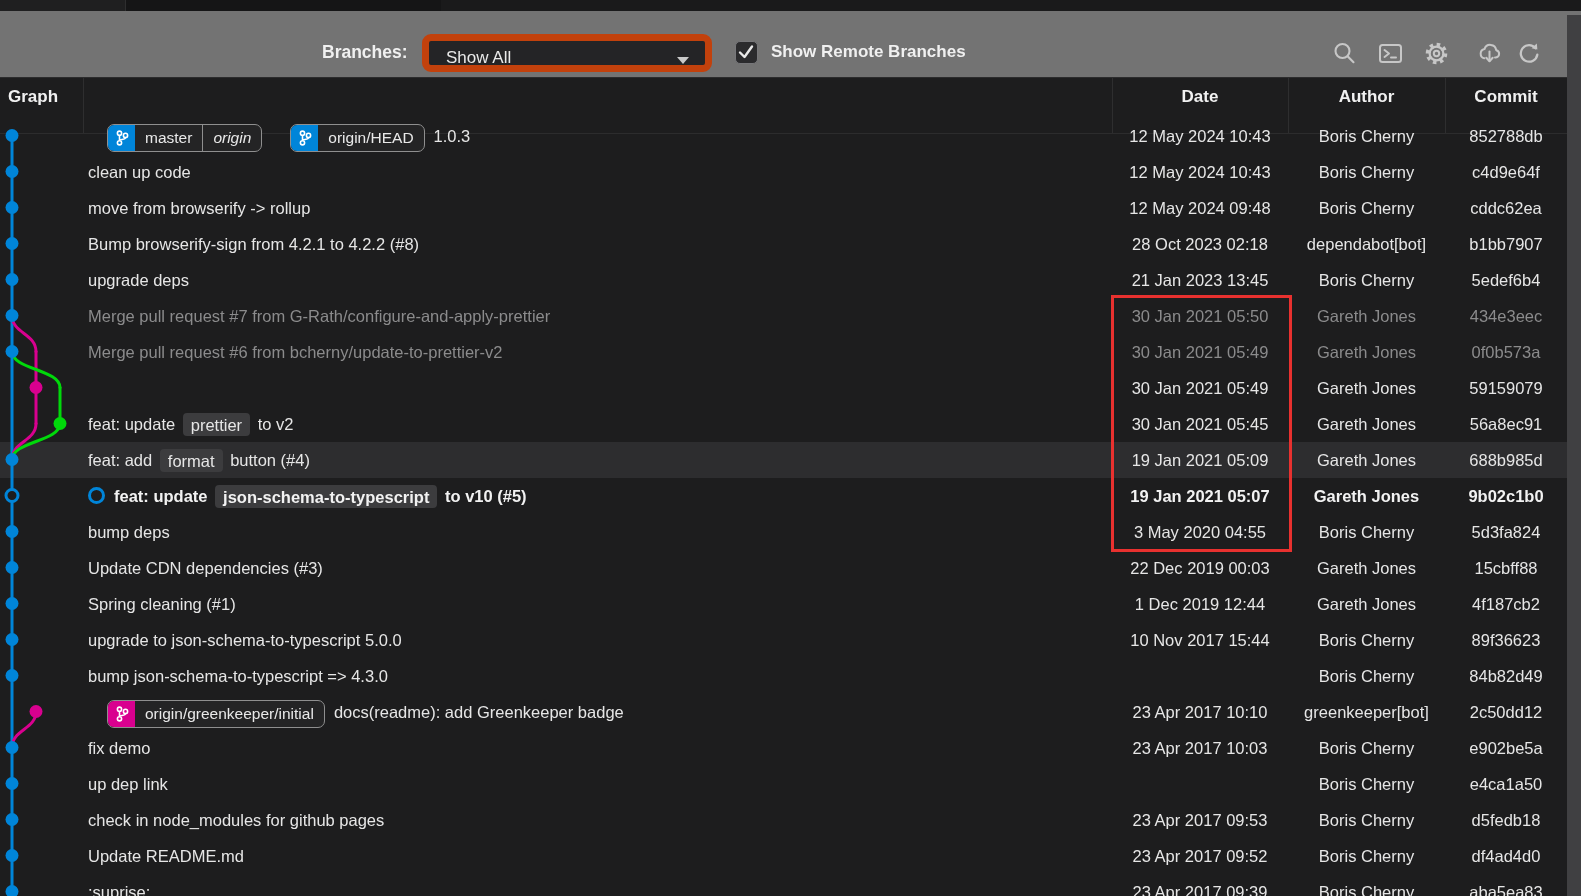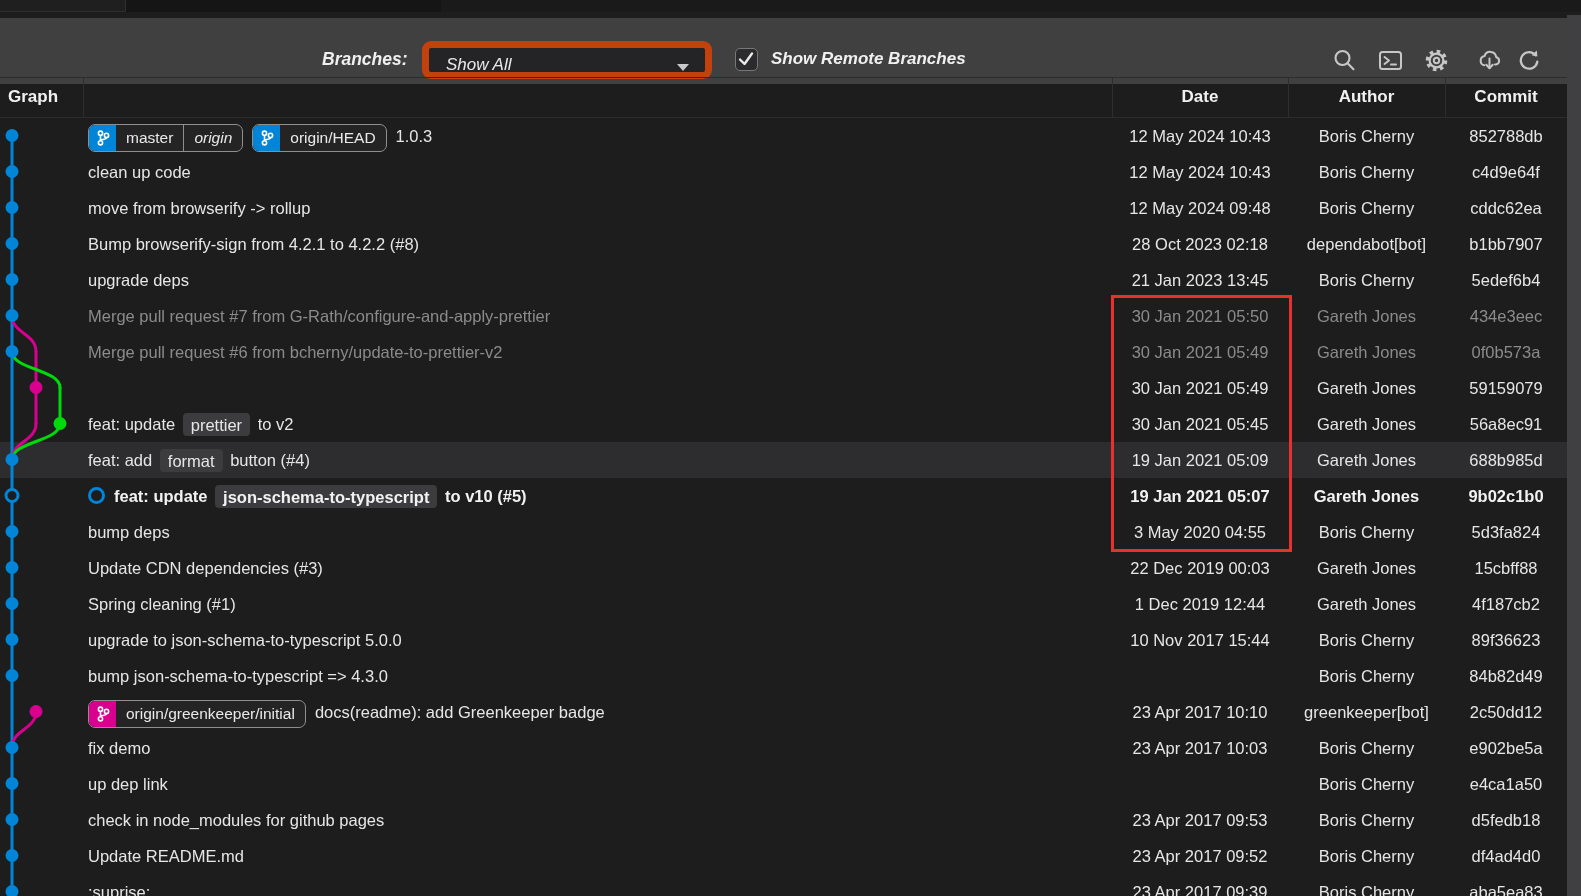--- a/index.html
+++ b/index.html
@@ -5,31 +5,31 @@
   html,body{margin:0;padding:0;background:#111;}
   .app{position:relative;width:1581px;height:896px;background:#1d1d1e;overflow:hidden;
        font-family:"Liberation Sans","DejaVu Sans",sans-serif;color:#e6e6e6;}
 
   
   .tabstrip{position:absolute;top:0;left:0;right:0;height:11px;background:#1f1f20;border-bottom:1px solid #2d2d2e;}
   .tabstrip .tab-mid{position:absolute;left:125px;width:315px;top:0;bottom:-1px;background:#151516;border-left:1px solid #2e2e2f;border-right:1px solid #2e2e2f;}
   .tabstrip .tab-right{position:absolute;left:441px;right:0;top:0;bottom:-1px;background:#1a1a1b;}
 
   
-  .toolbar{position:absolute;top:18px;left:0;right:0;height:66px;background:#404040;font-style:italic;}
+  .toolbar{position:absolute;top:11px;left:0;right:0;height:66px;background:#737373;}
   .branches-label{position:absolute;left:322px;top:31px;font-weight:bold;font-size:17.5px;color:#f0f0f0;}
   .dropdown{position:absolute;left:422px;top:23px;width:290px;height:38px;background:#242426;border:7px solid #c2410c;border-radius:9px;box-sizing:border-box;cursor:pointer;}
   .dropdown-value{position:absolute;left:17px;top:7px;font-size:17px;color:#e9e9e9;}
   .dropdown-caret{position:absolute;right:16px;top:16px;width:0;height:0;border-left:6.5px solid transparent;border-right:6.5px solid transparent;border-top:7.5px solid #c9c9c9;}
   .checkbox{position:absolute;left:735px;top:30px;width:23px;height:23px;background:#2b2b2d;border:1.5px solid #77777a;border-radius:5px;box-sizing:border-box;cursor:pointer;}
   .remote-label{position:absolute;left:771px;top:31px;font-weight:bold;font-size:17px;color:#f0f0f0;}
   .icon-btn{position:absolute;top:29px;width:27px;height:27px;cursor:pointer;}
 
   
-  .thead{position:absolute;top:77px;left:0;right:0;height:41px;border-top:1px solid #2c2c2d;border-bottom:1px solid #2c2c2d;box-sizing:border-box;font-weight:bold;font-size:17px;color:#f1f1f1;}
+  .thead{position:absolute;top:77px;left:0;right:0;height:57px;border-top:1px solid #2c2c2d;border-bottom:1px solid #2c2c2d;box-sizing:border-box;font-weight:bold;font-size:17px;color:#f1f1f1;}
   .th{position:absolute;top:9px;text-align:center;}
   .th-graph{left:8px;text-align:left;}
   .th-desc{left:83px;width:1029px;}
   .th-date{left:1112px;width:176px;}
   .th-author{left:1288px;width:157px;}
   .th-commit{left:1445px;width:122px;}
   .th-div{position:absolute;top:0;bottom:0;width:1px;background:#2e2e2f;}
 
   
   .rows{position:absolute;top:118px;left:0;right:0;}
@@ -37,21 +37,21 @@
   .row.hover{background:#2d2d2f;}
   .row.muted{color:#8b8b8c;}
   .row.head{font-weight:bold;color:#f2f2f2;}
   .cell{position:absolute;top:0;height:36px;line-height:36px;}
   .cell-desc{left:88px;right:470px;overflow:hidden;}
   .cell-date{left:1112px;width:176px;text-align:center;}
   .cell-author{left:1288px;width:157px;text-align:center;}
   .cell-hash{left:1445px;width:122px;text-align:center;}
 
   .chip{background:#3c3c3e;border-radius:4px;padding:2.5px 8px;margin:0 3px;}
-  .badge{display:inline-flex;align-items:center;height:26px;border:1px solid #8f8f8f;border-radius:7px;overflow:hidden;margin-right:9px;vertical-align:middle;background:#242425;line-height:26px;cursor:pointer;}
+  .badge{display:inline-flex;align-items:center;height:26px;border:1px solid #8f8f8f;border-radius:7px;overflow:hidden;margin-right:9px;vertical-align:middle;background:#242425;line-height:26px;cursor:pointer;margin-left:19px;}
   .badge-icon{width:27px;height:26px;display:inline-flex;align-items:center;justify-content:center;}
   .badge-text{padding:0 10px;font-size:15.5px;color:#e9e9e9;font-weight:normal;}
   .badge-remote{padding:0 10px;font-size:15.5px;color:#e9e9e9;font-style:italic;border-left:1px solid #8f8f8f;}
   .head-ring{display:inline-block;width:11px;height:11px;border:3.5px solid #0085d9;border-radius:50%;margin-right:9px;vertical-align:-2px;}
 
   .graph-svg{position:absolute;top:118px;left:0;}
 
   .highlight-box{position:absolute;border:3px solid #e8312f;box-sizing:border-box;pointer-events:none;}
 
   .scrollbar{position:absolute;right:0;top:15px;width:14px;bottom:0;background:#404042;cursor:pointer;}

